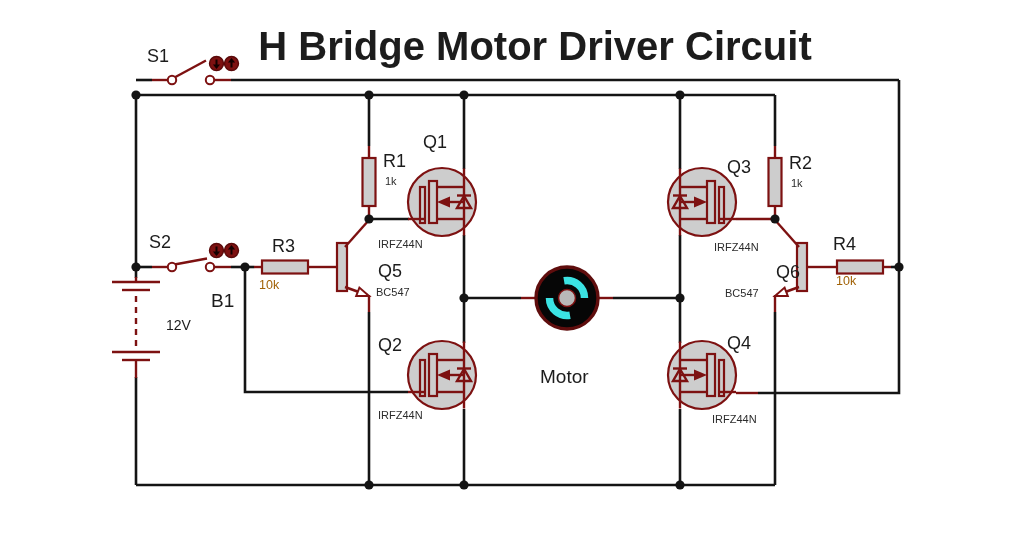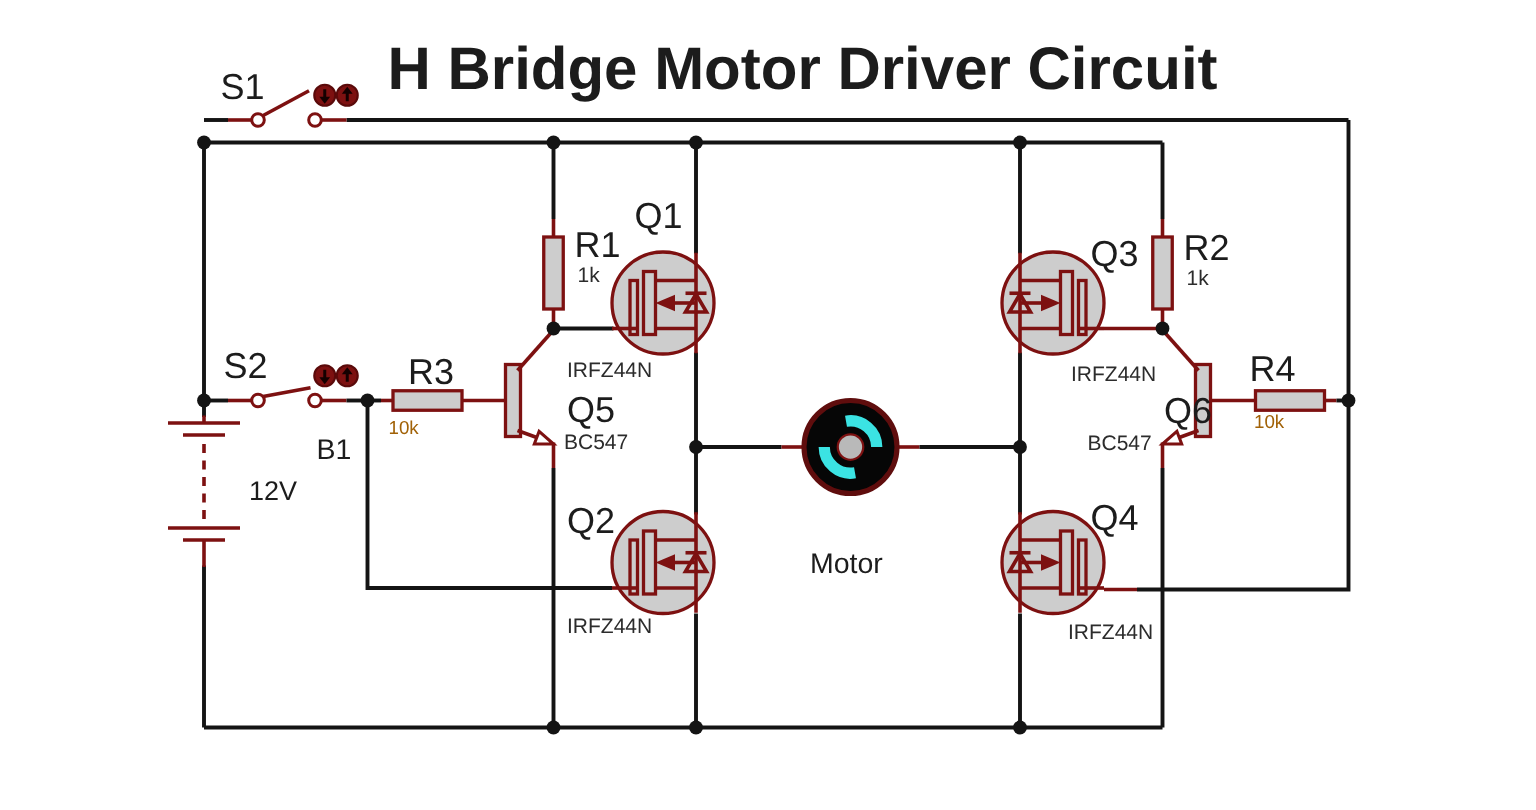--- a/index.html
+++ b/index.html
@@ -16,26 +16,26 @@
   .part{stroke:var(--component);stroke-width:2.2;fill:var(--fill);}
   .partline{stroke:var(--component);stroke-width:2.4;fill:none;}
   .solid{fill:var(--component);stroke:none;}
   .hollow{fill:#ffffff;stroke:var(--component);stroke-width:2;}
   .dot{fill:var(--wire);stroke:none;}
   .term{fill:#ffffff;stroke:var(--component);stroke-width:2;}
   .btn{fill:var(--component);stroke:#5a0a0a;stroke-width:1.4;cursor:pointer;}
   .btnglyph{stroke:#140000;stroke-width:2;fill:none;}
   .btnhead{fill:#140000;stroke:none;}
   .lbl{position:absolute;color:var(--text);white-space:nowrap;line-height:1;}
-  .ref{font-size:24px;}
-  .val{font-size:14px;color:#2c2c2c;}
+  .ref{font-size:18px;}
+  .val{font-size:11px;color:#2c2c2c;}
   .val-sm{font-size:12.5px;color:#a16207;}
   .title{left:0;top:26px;width:1014px;text-align:center;font-size:40px;font-weight:bold;padding-left:28px;}
   .b1ref{font-size:19px;margin-left:46px;}
-  .b1val{font-size:18px;}
+  .b1val{font-size:14px;}
   .motorlbl{font-size:19px;margin-top:28px;}
 </style>
 </head>
 <body>
 
 <div class="stage">
 
 <svg width="1024" height="540" viewBox="0 0 1024 540">
   <defs>
 

